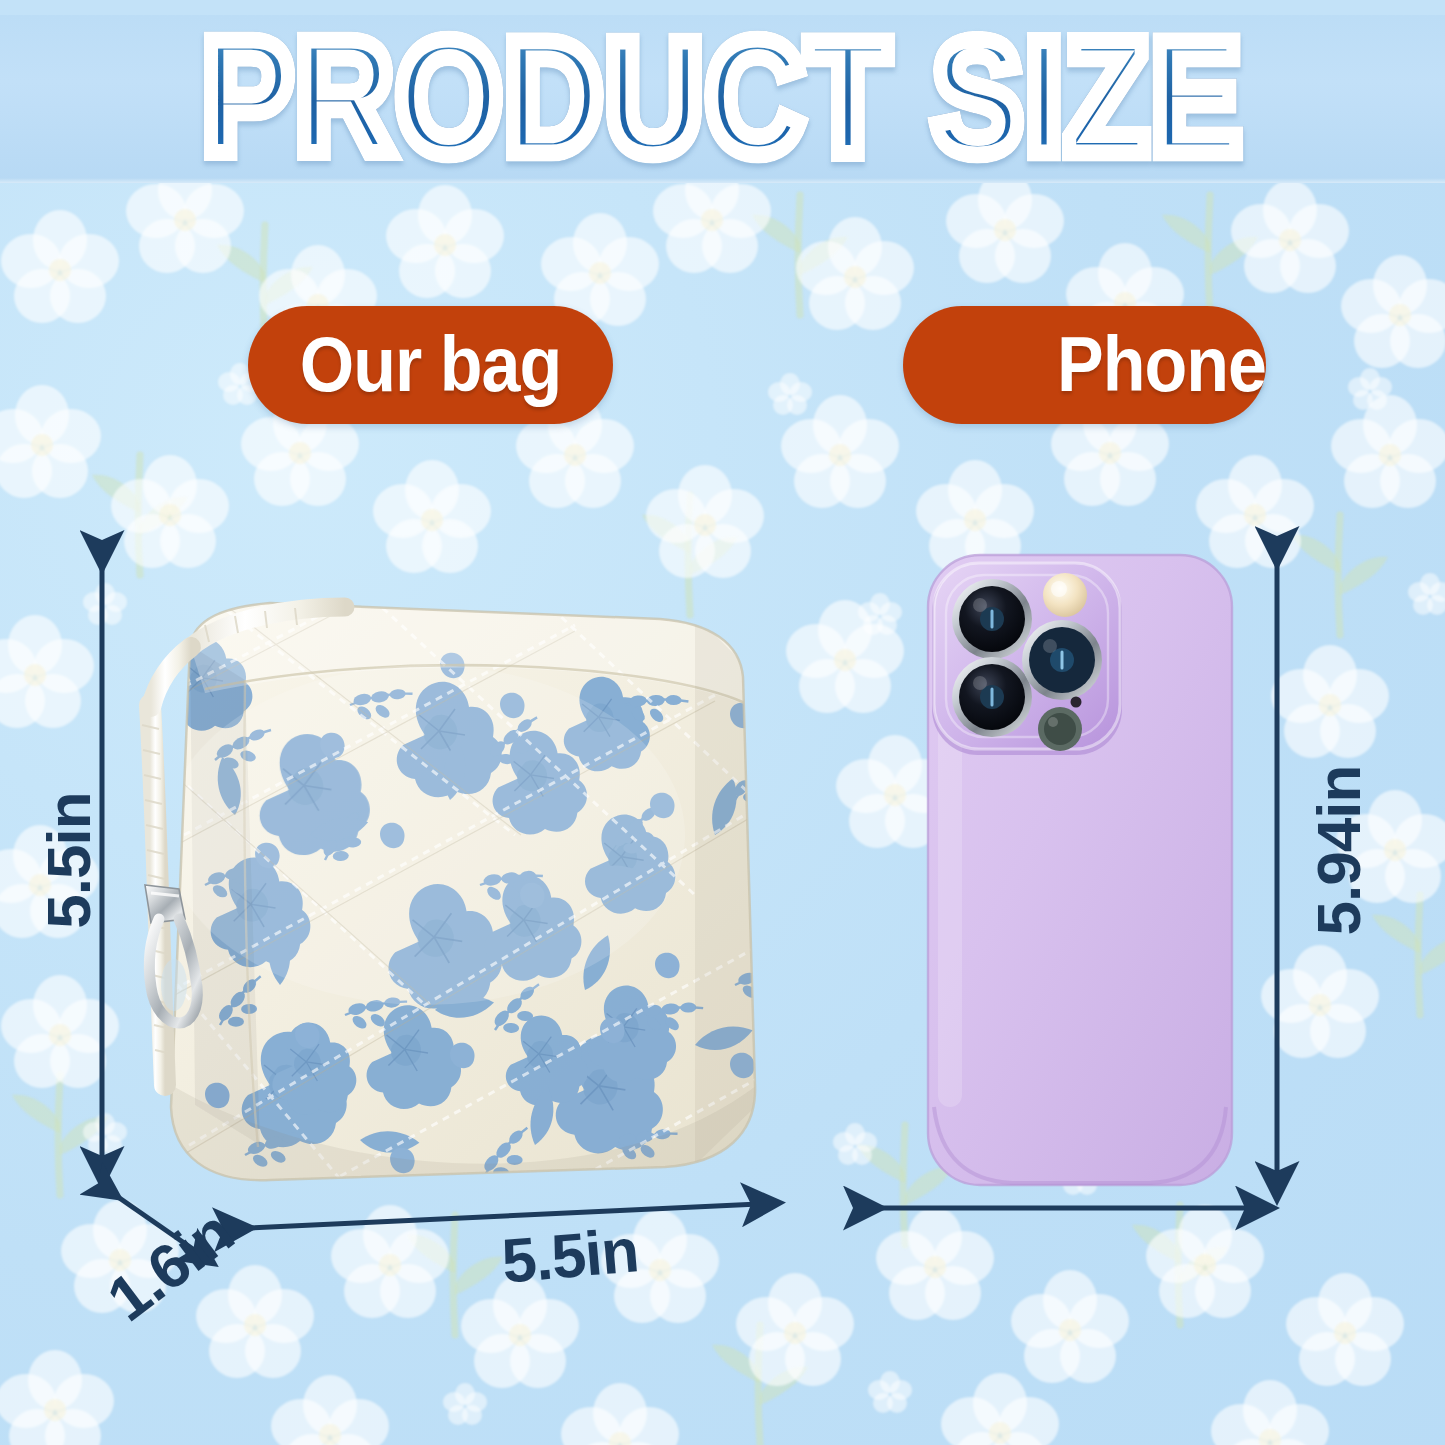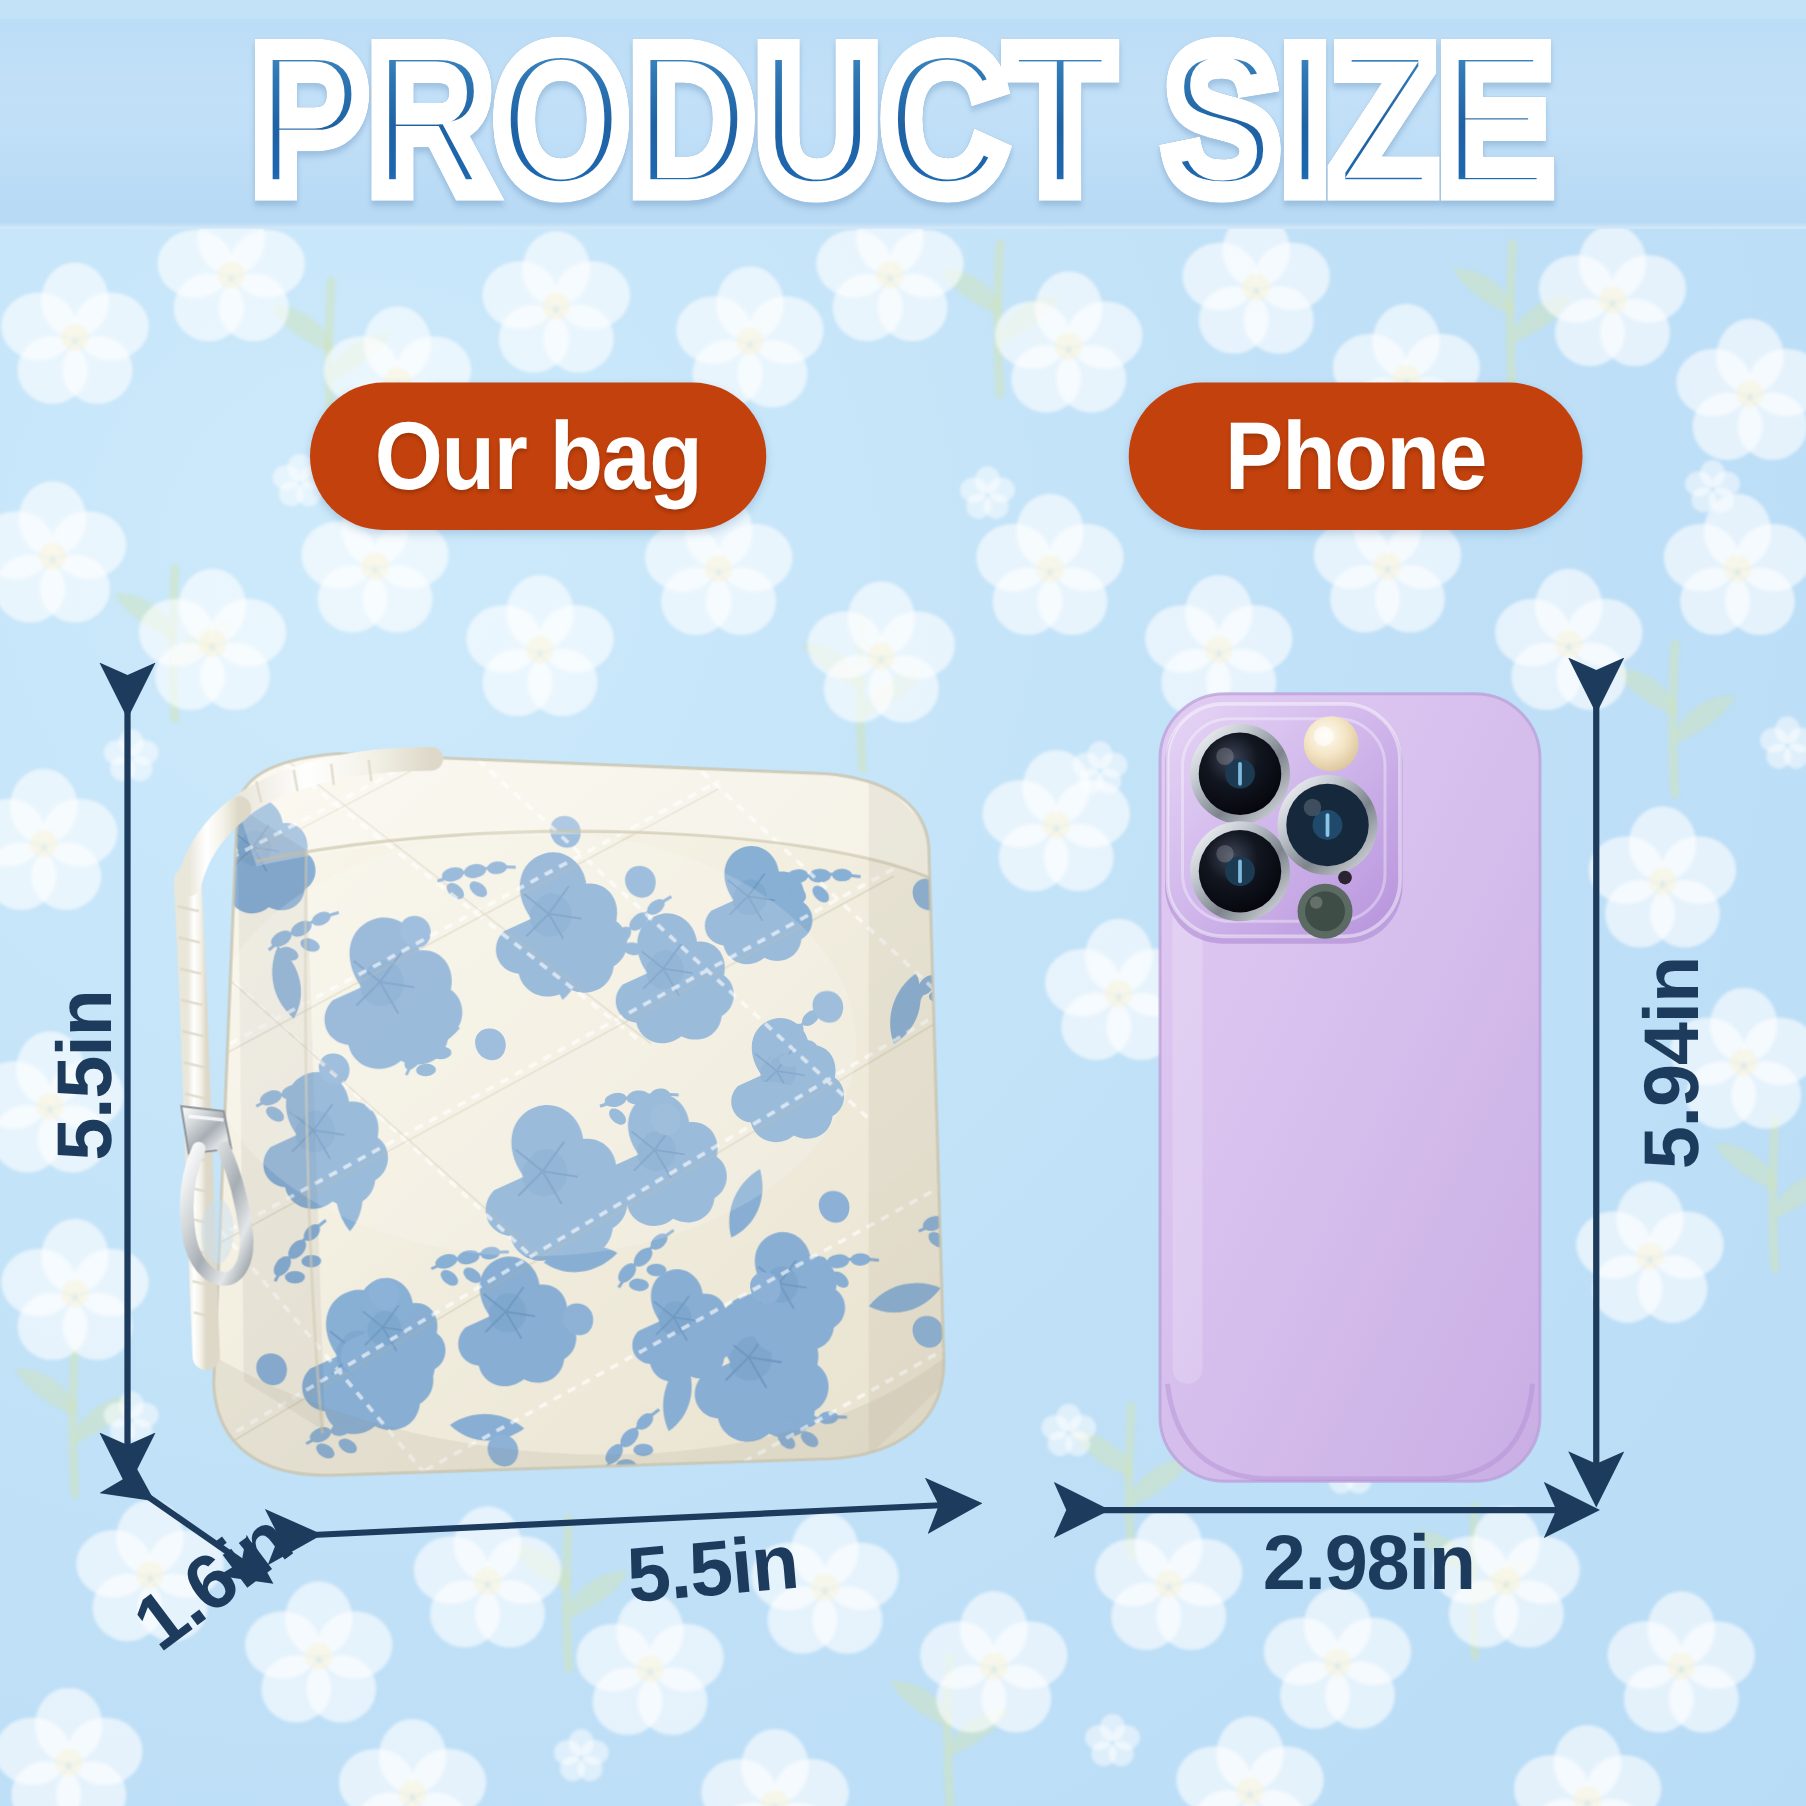--- a/index.html
+++ b/index.html
@@ -52,21 +52,21 @@
     background:#c2410c;border-radius:62px;
     box-shadow:0 3px 7px rgba(40,90,140,.22);
   }
   .pill span{
     color:#ffffff;font-weight:700;font-size:70px;
     letter-spacing:-1px;transform:scaleY(1.1);
     text-shadow:0 2px 3px rgba(0,0,0,.18);
     white-space:nowrap;
   }
   #pill-bag{left:248px;top:291px;width:365px;height:118px;}
-  #pill-phone{left:903px;top:291px;width:363px;height:118px;}
+  #pill-phone{left:903px;top:291px;width:363px;height:118px;justify-content:flex-end;}
 
   
   .dim{
     position:absolute;color:#1d3b5c;font-weight:700;
     font-size:62px;letter-spacing:-1px;white-space:nowrap;
     transform-origin:center center;
   }
   #dim-bag-h{left:-47px;top:810px;width:230px;text-align:center;
     transform:rotate(-90deg);}
   #dim-bag-w{left:440px;top:1205px;width:260px;text-align:center;
@@ -515,15 +515,14 @@
       <line x1="1277" y1="548" x2="1277" y2="1183" marker-start="url(#ah)" marker-end="url(#ah)"></line>
 
       <line x1="880" y1="1193" x2="1272" y2="1193" marker-start="url(#ah)" marker-end="url(#ah)"></line>
     </g>
   </svg>
 
   <div class="dim" id="dim-bag-h">5.5in</div>
   <div class="dim" id="dim-bag-w">5.5in</div>
   <div class="dim" id="dim-bag-d">1.6in</div>
   <div class="dim" id="dim-ph-h">5.94in</div>
-  <div class="dim" id="dim-ph-w">2.98in</div>
 
 </div>
 
 </body></html>

